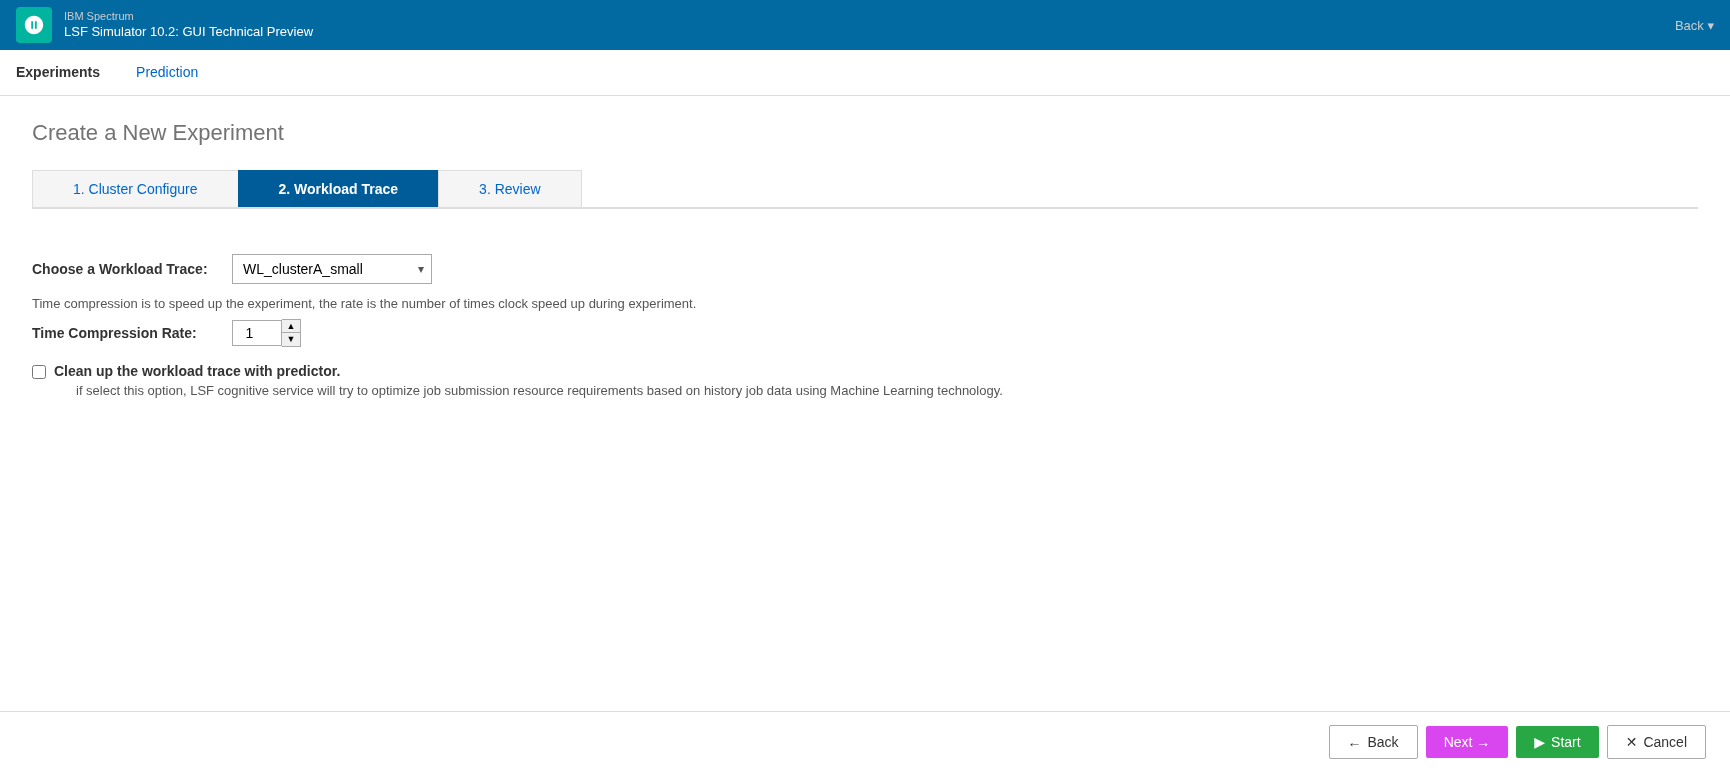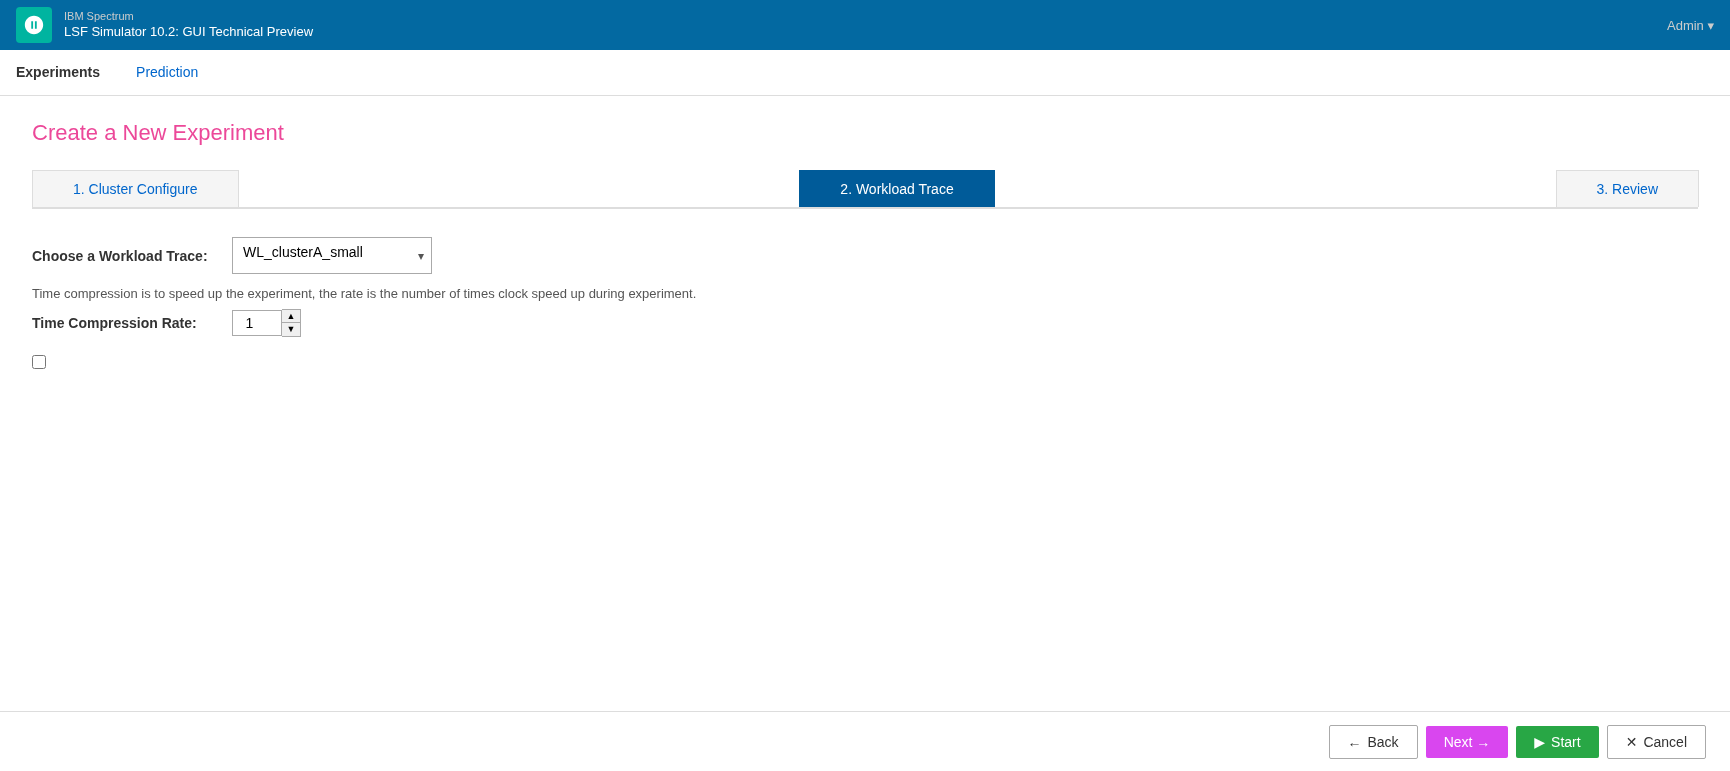--- a/index.html
+++ b/index.html
@@ -85,47 +85,46 @@
     }
 
     
     .main-content {
       padding: 24px 32px;
       min-height: calc(771px - 50px - 46px - 60px);
     }
     .page-title {
       font-size: 22px;
       font-weight: normal;
-      color: #ec4899;
+      color: #737373;
       margin-bottom: 24px;
     }
 
     
     .step-tabs {
       display: flex;
       border-bottom: 2px solid #ddd;
-      margin-bottom: 28px;
-      justify-content: space-between;
+      margin-bottom: 45px;
     }
     .step-tab {
       padding: 10px 40px;
       font-size: 14px;
       cursor: pointer;
       border: 1px solid #ddd;
       border-bottom: none;
       margin-right: -1px;
       background: #f5f5f5;
       color: #0066cc;
       position: relative;
     }
     .step-tab.active {
       background: #005b99;
       color: #fff;
       border-color: #005b99;
-      font-weight: normal;
+      font-weight: bold;
     }
     .step-tab.inactive {
       background: #f5f5f5;
       color: #0066cc;
     }
 
     
     .form-section {
       margin-bottom: 20px;
     }
@@ -141,21 +140,21 @@
       color: #333;
     }
     .form-description {
       font-size: 13px;
       color: #555;
       margin-bottom: 8px;
     }
     .form-select {
       border: 1px solid #aaa;
       background: #fff;
-      padding: 6px 30px 13px 10px;
+      padding: 6px 30px 6px 10px;
       font-size: 14px;
       min-width: 200px;
       cursor: pointer;
       appearance: none;
       -webkit-appearance: none;
       position: relative;
     }
     .select-wrapper {
       position: relative;
       display: inline-block;
@@ -280,21 +279,21 @@
       <svg viewBox="0 0 24 24" xmlns="http://www.w3.org/2000/svg">
         <path d="M12 2C6.48 2 2 6.48 2 12s4.48 10 10 10 10-4.48 10-10S17.52 2 12 2zm-1 14H9V8h2v8zm4 0h-2V8h2v8z"></path>
       </svg>
     </div>
     <div class="navbar-title">
       <div class="line1">IBM Spectrum</div>
       <div class="line2">LSF Simulator 10.2: GUI Technical Preview</div>
     </div>
   </div>
   <div class="navbar-right">
-    <span>Admin ▾</span>
+    <span>Back ▾</span>
   </div>
 </div>
 
 <div class="tabs-row">
   <div class="tab-item active">
     <span>Experiments</span>
   </div>
   <div class="tab-item link">
     <span>Prediction</span>
   </div>
@@ -336,20 +335,24 @@
         <input type="number" value="1" min="1" style="">
         <div class="spinner-buttons">
           <button class="spinner-btn">▲</button>
           <button class="spinner-btn">▼</button>
         </div>
       </div>
     </div>
 
     <div class="checkbox-row">
       <input type="checkbox" id="predictor-cb" style="">
+      <div>
+        <label class="checkbox-label" for="predictor-cb">Clean up the workload trace with predictor.</label>
+        <div class="checkbox-description">if select this option, LSF cognitive service will try to optimize job submission resource requirements based on history job data using Machine Learning technology.</div>
+      </div>
     </div>
   </div>
 </div>
 
 <div class="footer-bar">
   <button class="btn btn-default">
     <span>←</span>
     <span>Back</span>
   </button>
   <button class="btn btn-primary">

